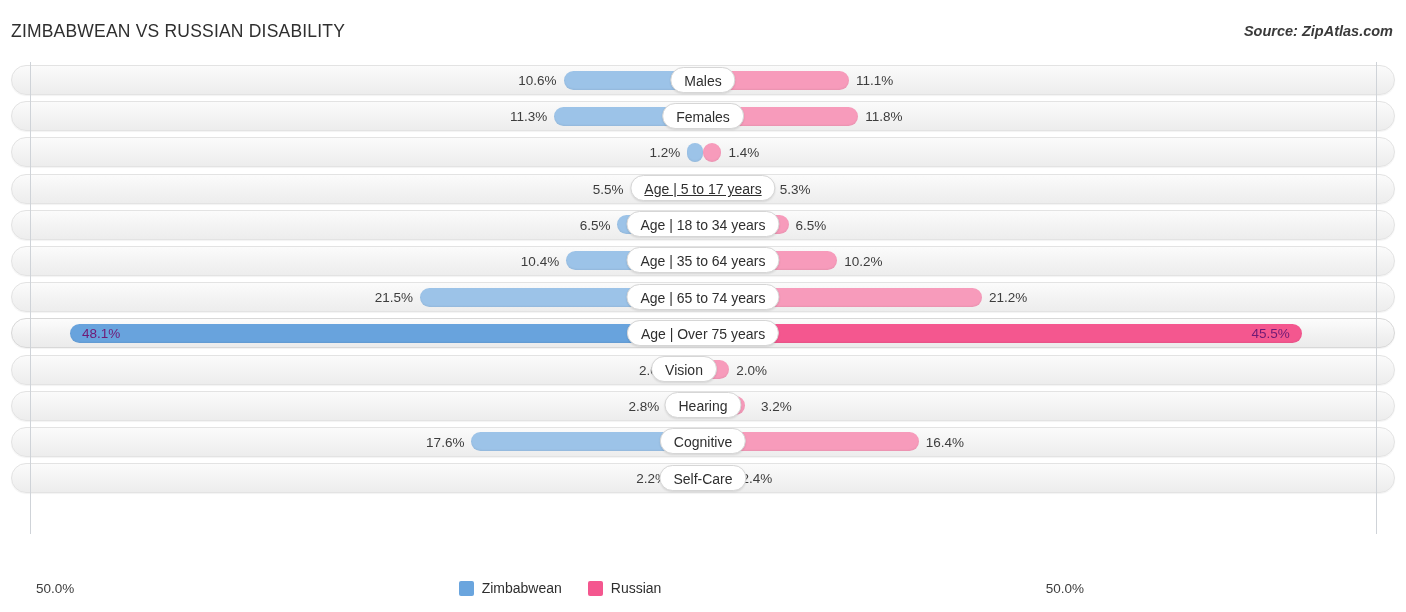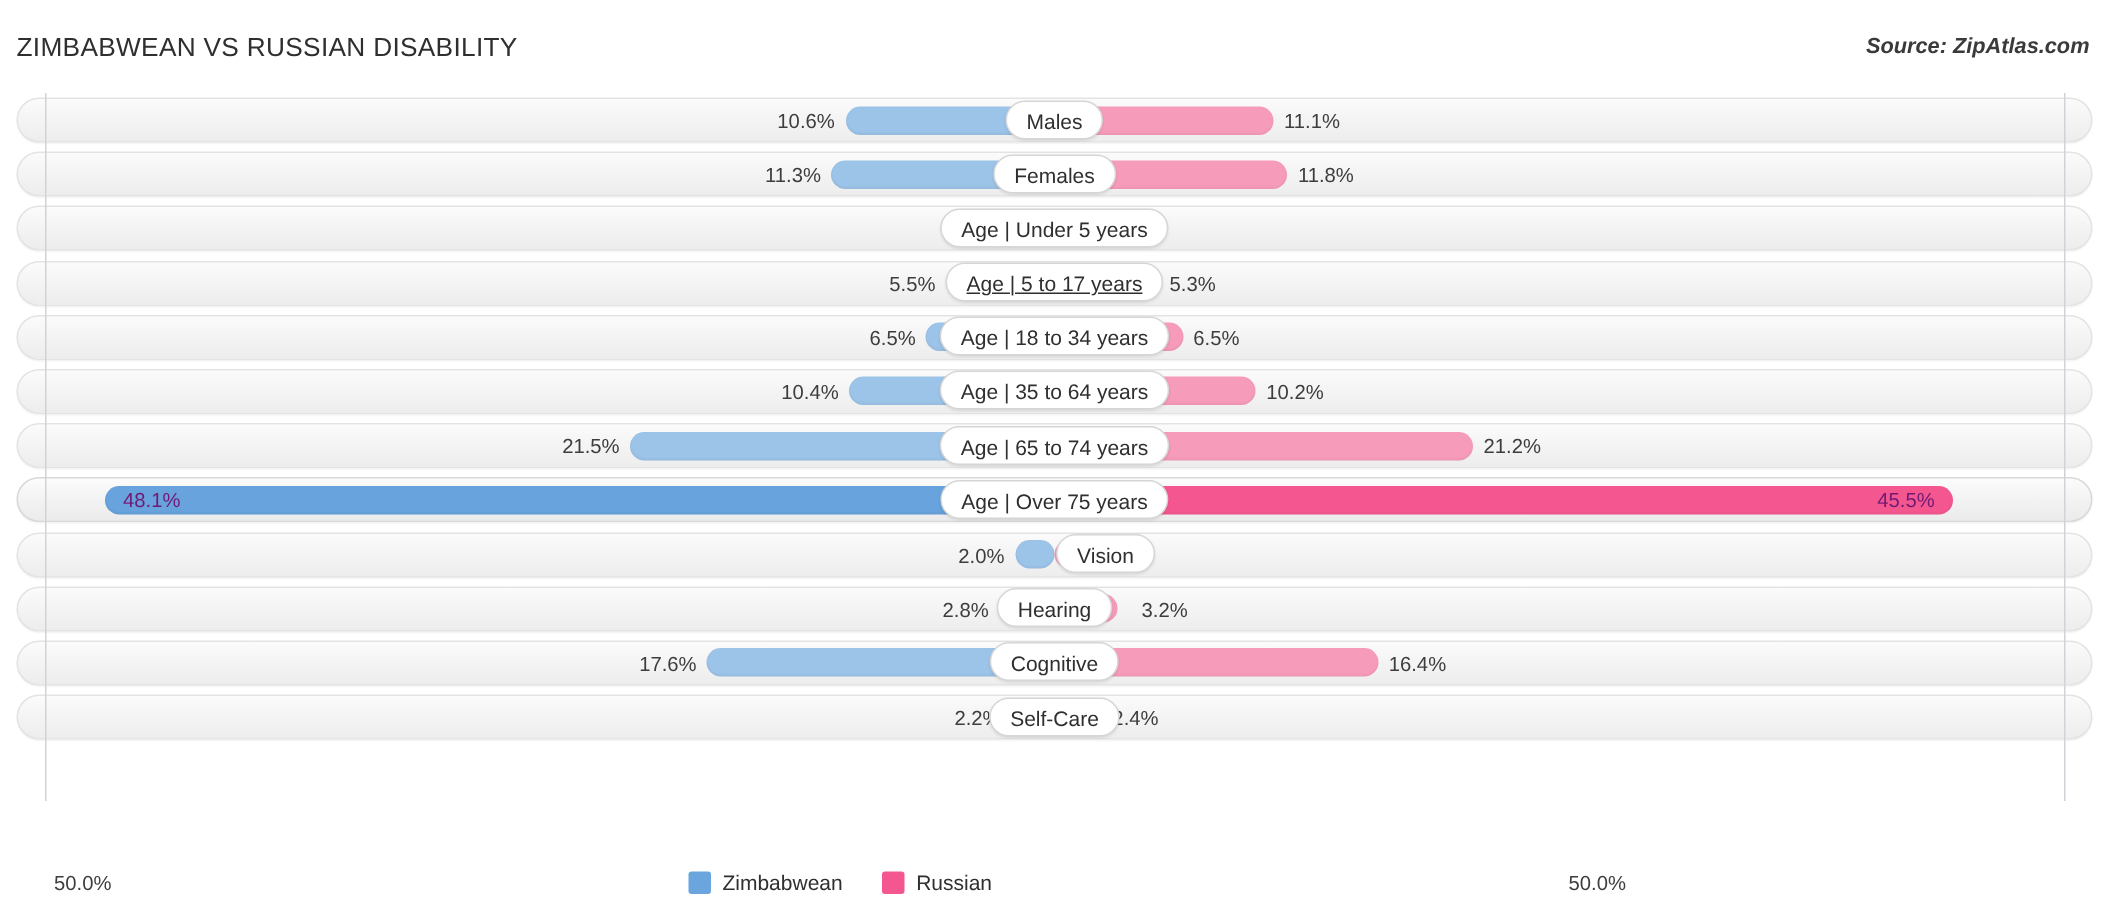--- a/index.html
+++ b/index.html
@@ -231,21 +231,20 @@
           <div class="value left" style="right: 858.708px;">11.3%</div>
           <div class="value right" style="left: 865.288px;">11.8%</div>
           <div class="pill" style="left: 703px;">Females</div>
         </div>
         <div class="row">
           <div class="track"></div>
           <div class="bar left" style="left: 687.208px; width: 15.792px;"></div>
           <div class="bar right" style="left: 703px; width: 18.424px;"></div>
           <div class="value left" style="right: 725.792px;">1.2%</div>
           <div class="value right" style="left: 728.424px;">1.4%</div>
-          <div class="pill" style="left: 703px;">Age | Under 5 years</div>
         </div>
         <div class="row">
           <div class="track"></div>
           <div class="bar left" style="left: 630.62px; width: 72.38px;"></div>
           <div class="bar right" style="left: 703px; width: 69.748px;"></div>
           <div class="value left" style="right: 782.38px;">5.5%</div>
           <div class="value right" style="left: 779.748px;">5.3%</div>
           <div class="pill" style="left: 703px; text-decoration: underline;">Age | 5 to 17 years</div>
         </div>
         <div class="row">
@@ -279,21 +278,21 @@
           <div class="value left inside" style="left: 82.004px;">48.1%</div>
           <div class="value right inside" style="left: 1241.78px; width: 48px; text-align: right;">45.5%</div>
           <div class="pill" style="left: 703px;">Age | Over 75 years</div>
         </div>
         <div class="row">
           <div class="track"></div>
           <div class="bar left" style="left: 676.68px; width: 26.32px;"></div>
           <div class="bar right" style="left: 703px; width: 26.32px;"></div>
           <div class="value left" style="right: 736.32px;">2.0%</div>
           <div class="value right" style="left: 736.32px;">2.0%</div>
-          <div class="pill" style="left: 737px;">Vision</div>
+          <div class="pill" style="left: 684px;">Vision</div>
         </div>
         <div class="row">
           <div class="track"></div>
           <div class="bar left" style="left: 666.152px; width: 36.848px;"></div>
           <div class="bar right" style="left: 703px; width: 42.112px;"></div>
           <div class="value left" style="right: 746.848px;">2.8%</div>
           <div class="value right" style="left: 761px;">3.2%</div>
           <div class="pill" style="left: 703px; text-align: right;">Hearing</div>
         </div>
         <div class="row">

